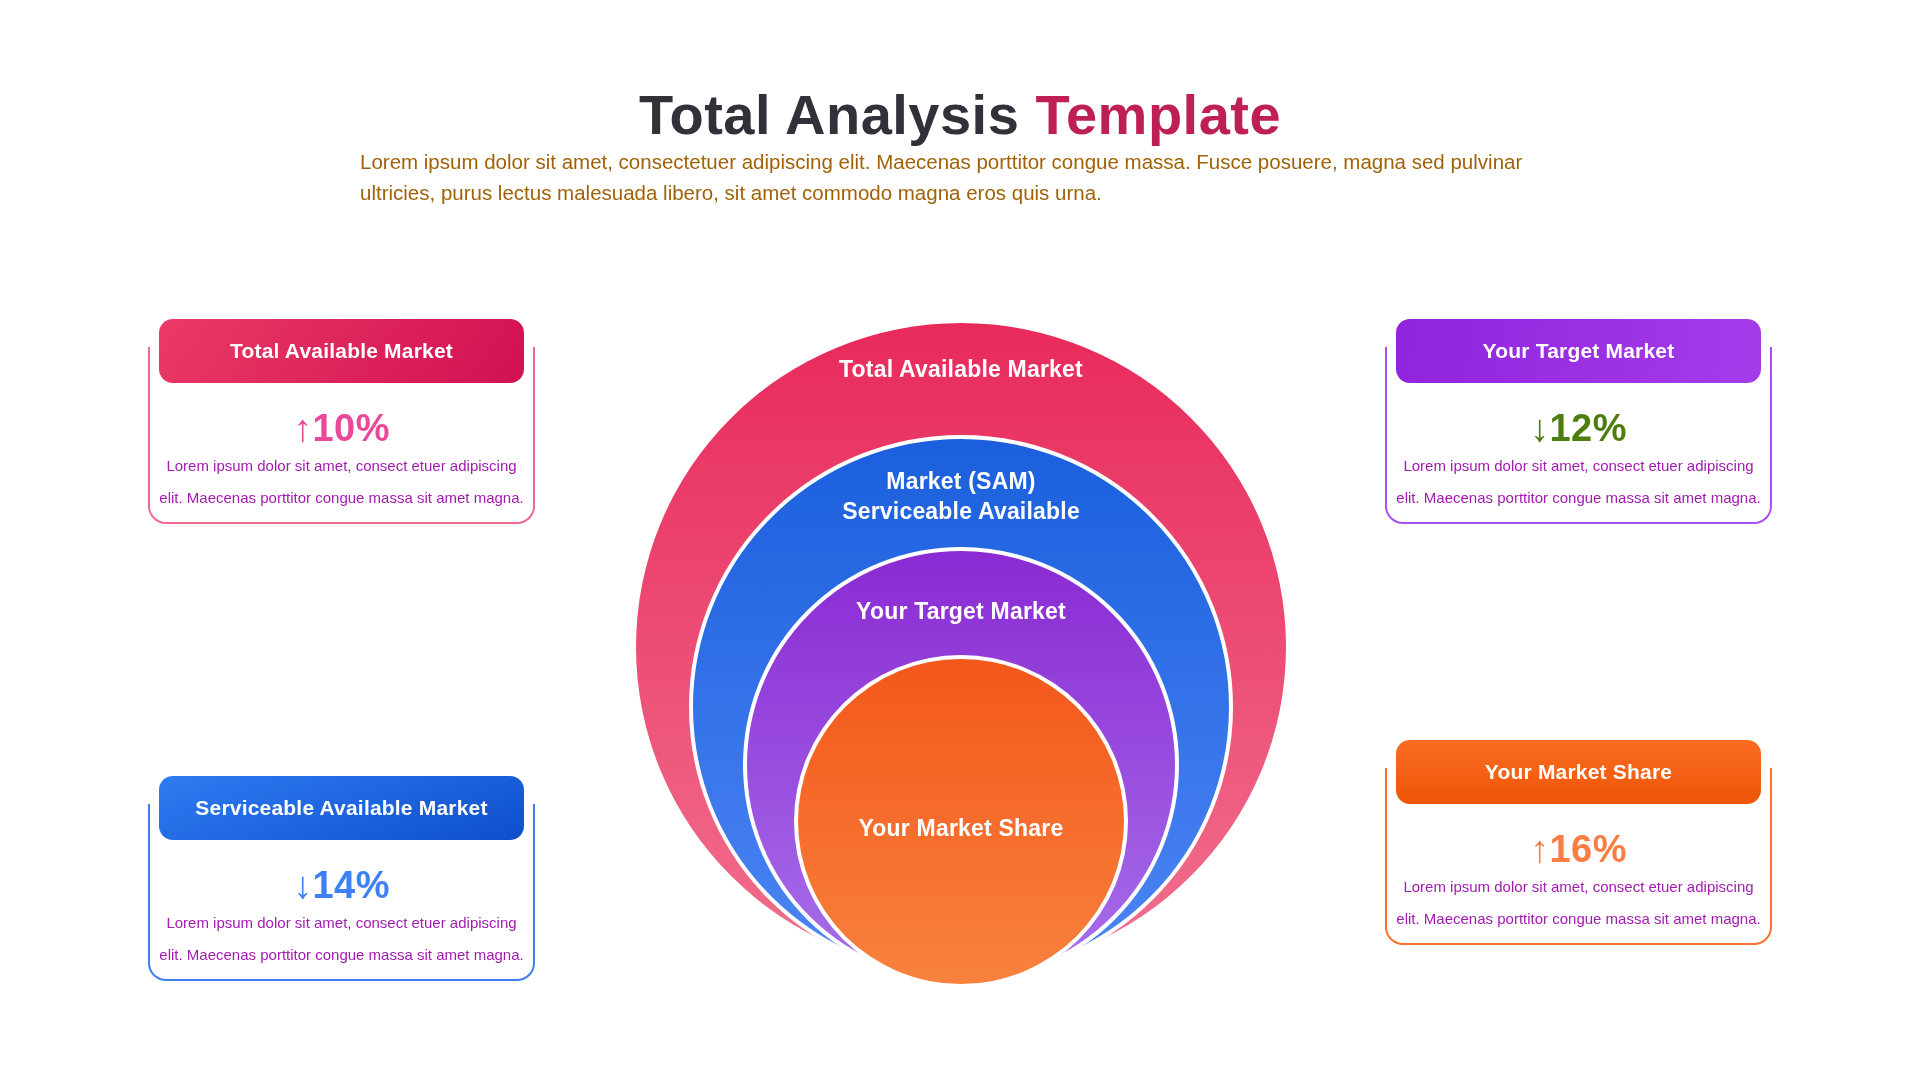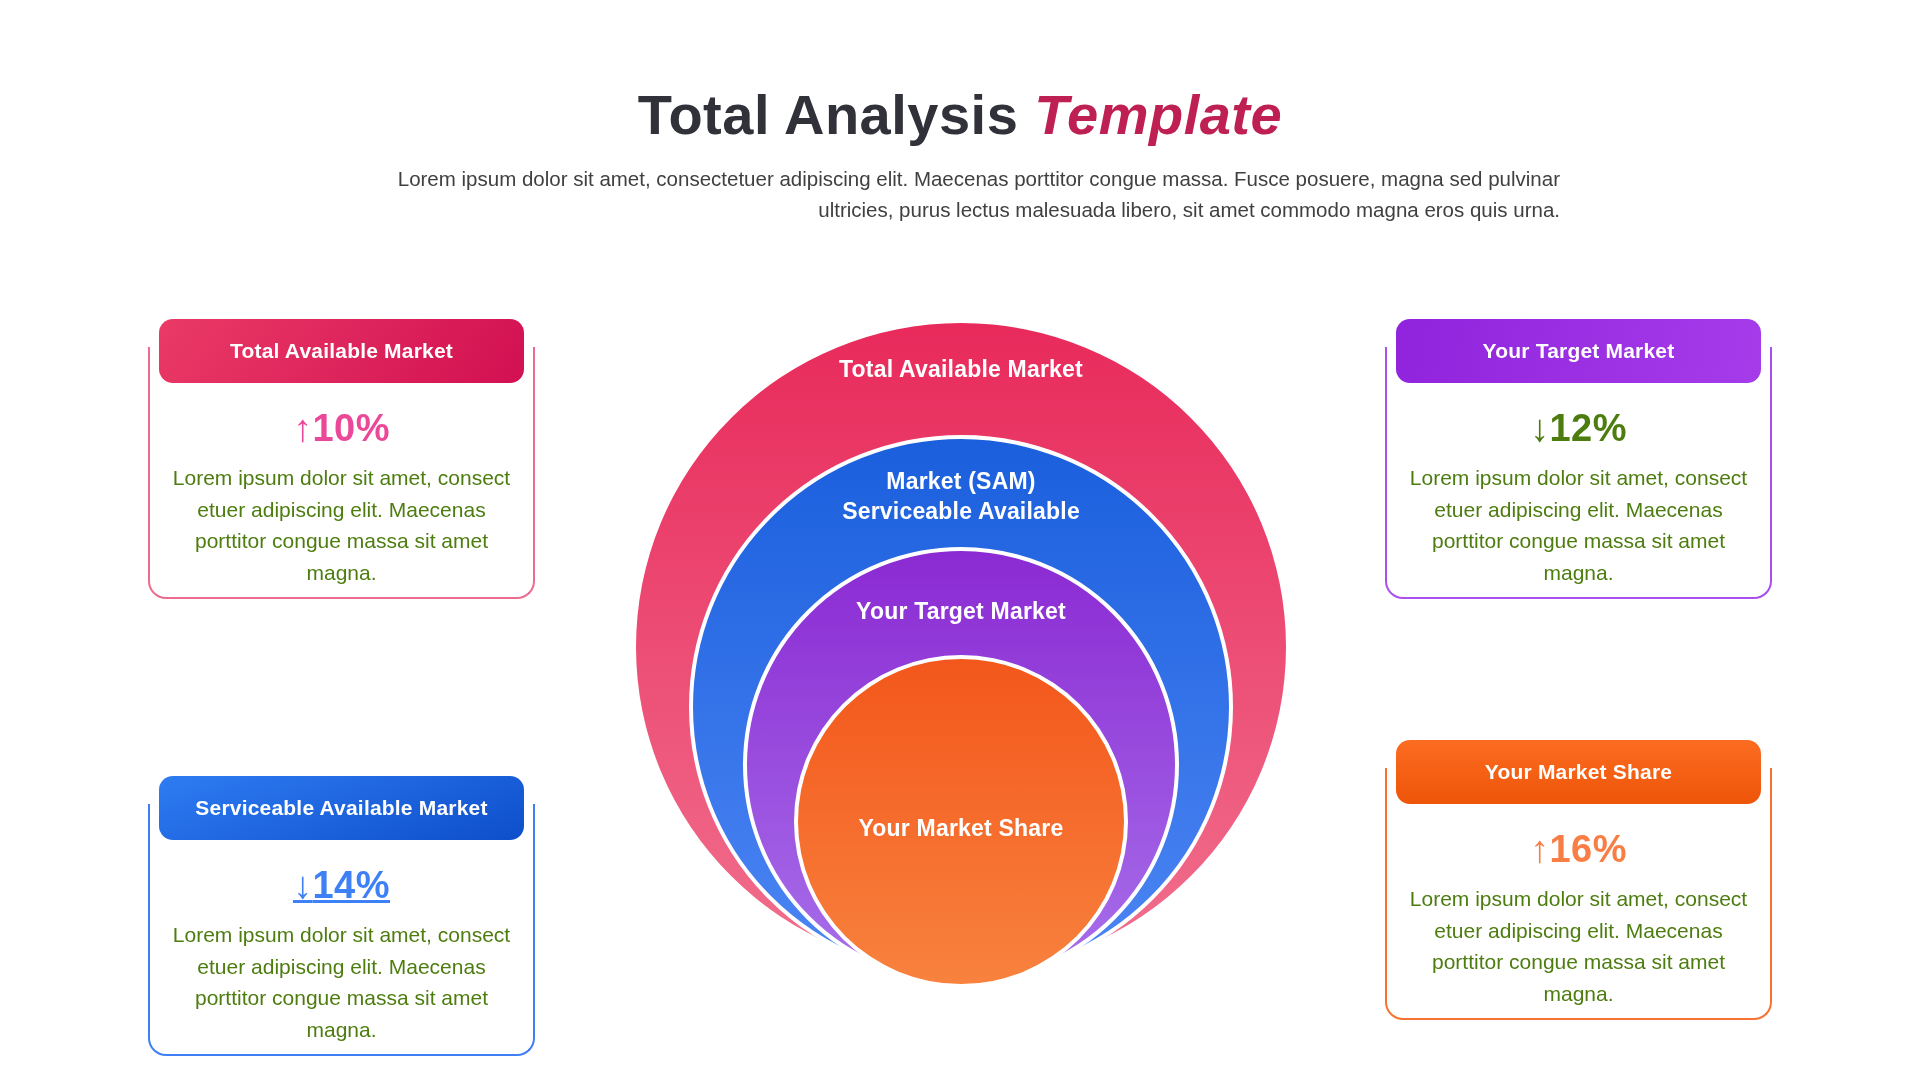--- a/index.html
+++ b/index.html
@@ -9,24 +9,24 @@
     background:#ffffff;
     font-family:"Liberation Sans", sans-serif;
   }
 
   
   .title {
     position:absolute; top:84px; left:0; width:100%;
     text-align:center; font-size:56px; line-height:62px; font-weight:bold;
     color:#303139; letter-spacing:0.5px;
   }
-  .title .accent { color:#BE2053;font-style:italic; }
+  .title .accent { color:#BE2053; }
   .subtitle {
-    position:absolute; top:163px; left:360px; width:1200px;
-    text-align:right; font-size:20.5px; line-height:31px; color:#404040;
+    position:absolute; top:146px; left:360px; width:1200px;
+    text-align:left; font-size:20.5px; line-height:31px; color:#a16207;
   }
 
   
   .block { position:absolute; width:365px; text-align:center; }
   .block.tl { left:159px; top:319px; }
   .block.tr { left:1396px; top:319px; }
   .block.bl { left:159px; top:776px; }
   .block.br { left:1396px; top:740px; }
 
   .card {
@@ -47,26 +47,26 @@
   .bracket.purple { border-color:#A94FF0; }
   .bracket.blue   { border-color:#3F7EF3; }
   .bracket.orange { border-color:#F8732F; }
 
   .trend {
     margin-top:24px; font-size:38px; font-weight:bold; letter-spacing:0.5px;
     position:relative; z-index:2;
   }
   .trend.pink   { color:#ec4899; }
   .trend.purple { color:#4d7c0f; }
-  .trend.blue   { color:#3E80F5;text-decoration:underline; }
+  .trend.blue   { color:#3E80F5; }
   .trend.orange { color:#F97E45; }
   .trend .arrow { font-weight:600; }
 
   .body-text {
-    margin-top:12px; font-size:21px; line-height:31.5px; color:#4d7c0f;
+    font-size:15px; line-height:31.5px; color:#a21caf;
   }
 
   
   .funnel { position:absolute; left:631px; top:319px; width:660px; height:672px; }
   .ring {
     position:absolute; border-radius:50%; border:4px solid #ffffff;
   }
   .ring.tam    { left:1px;     top:0;     width:658px; height:656px; z-index:1;
                  background:linear-gradient(180deg, #E82A5B 0%, #F1708E 100%); }
   .ring.sam    { left:58px;    top:116px; width:544px; height:544px; z-index:2;

